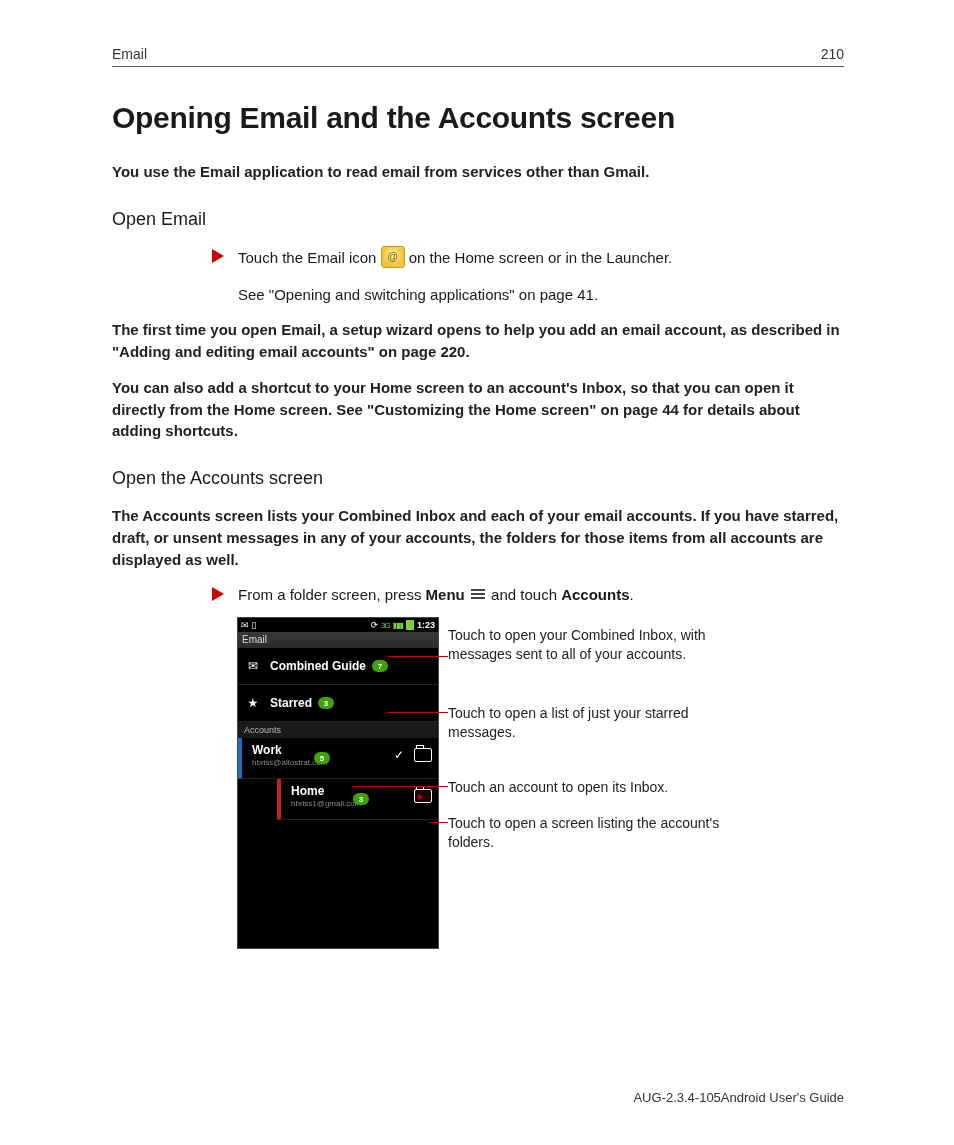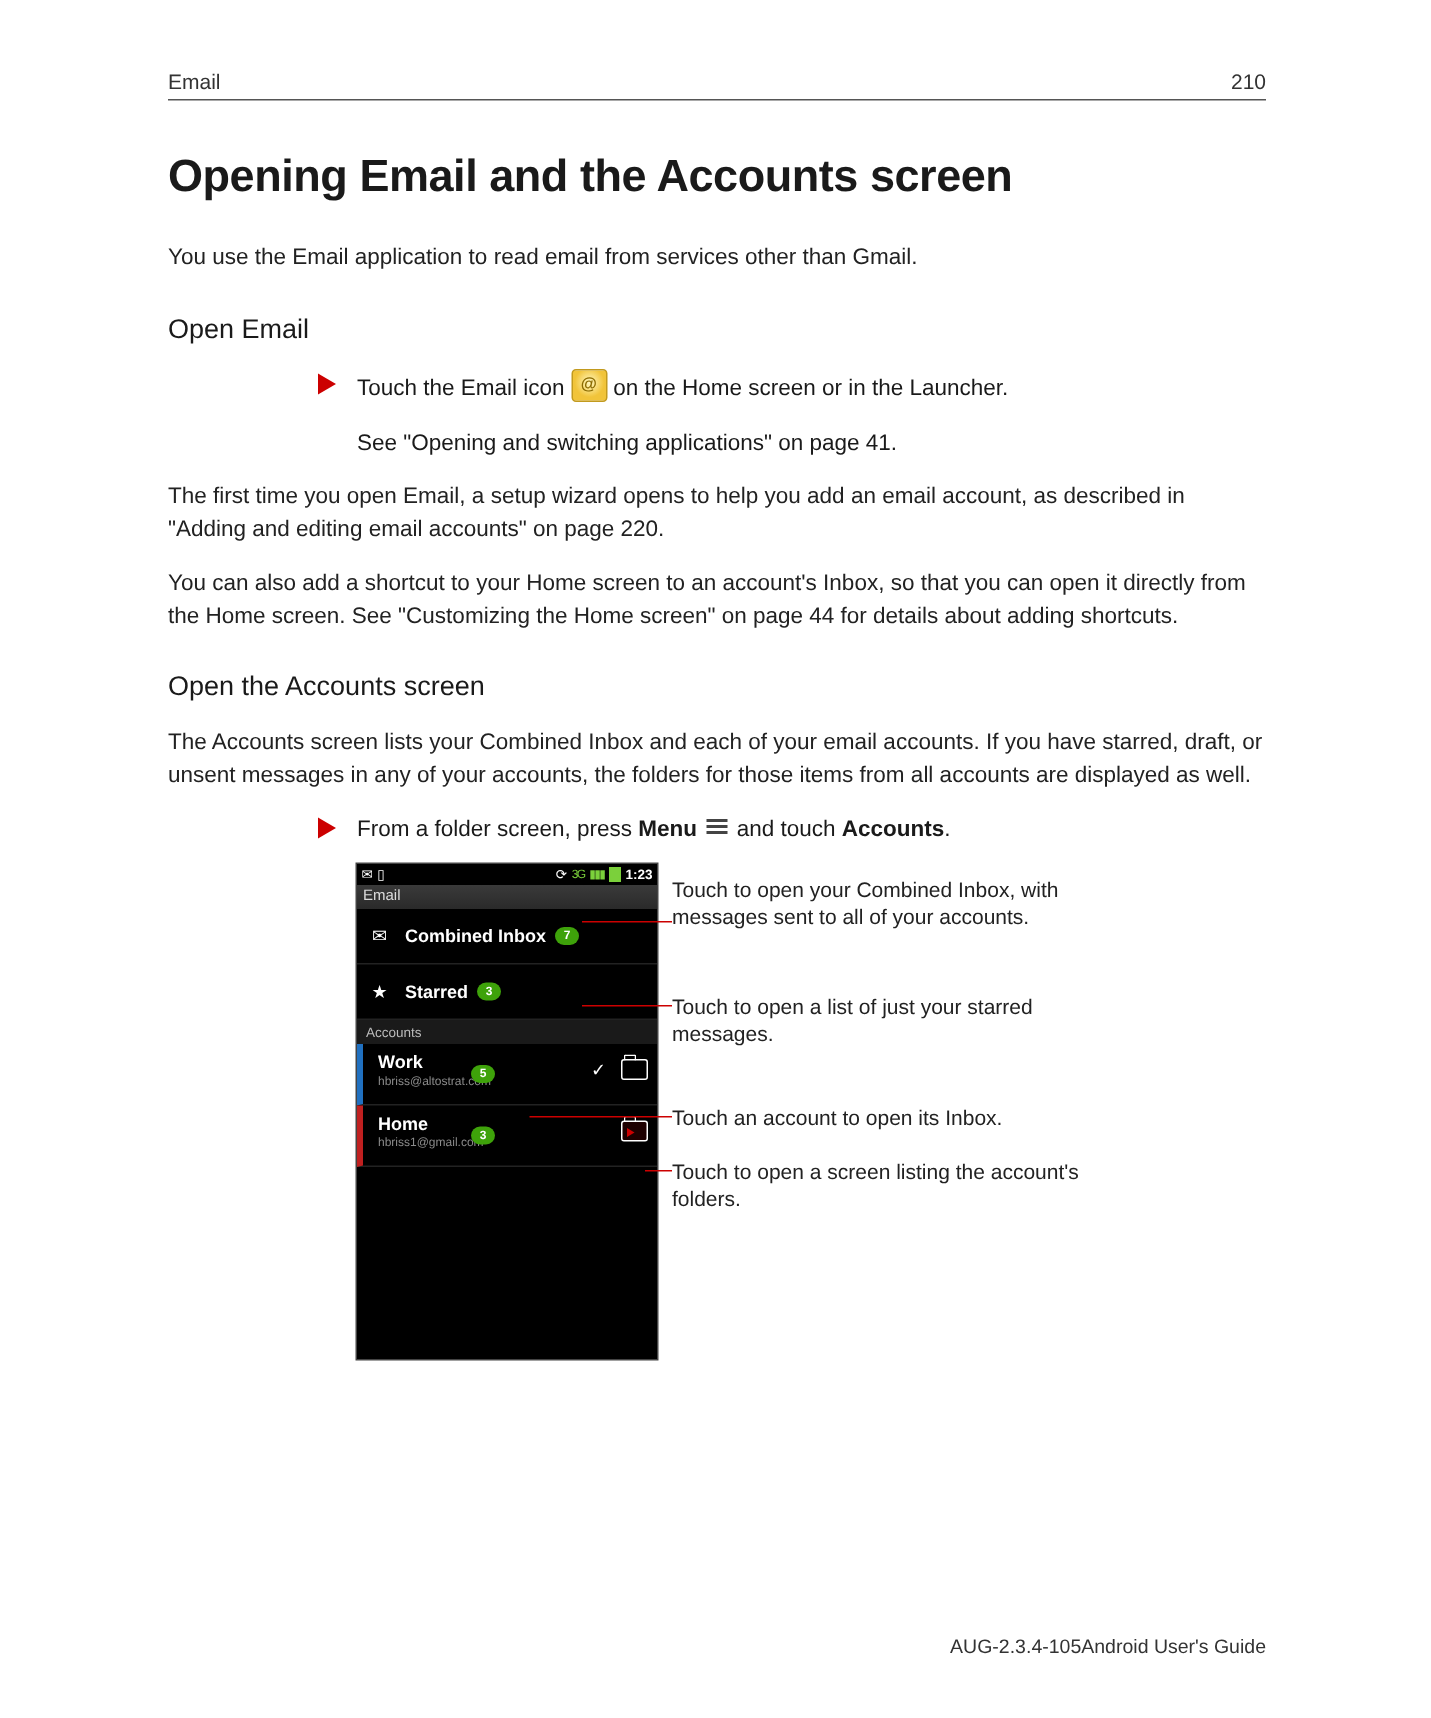--- a/index.html
+++ b/index.html
@@ -26,20 +26,21 @@
     margin-bottom: 34px;
   }
   h1.title {
     font-size: 30px;
     font-weight: 700;
     letter-spacing: -0.3px;
     margin: 28px 0 26px 0;
   }
   .indent {
     margin-left: 100px;
+    font-weight: bold;
   }
   .para {
     font-size: 15px;
     line-height: 1.45;
     margin: 0 0 14px 0;
     color: #222;
   }
   h2.subhead {
     font-size: 18px;
     font-weight: 400;
@@ -191,21 +192,21 @@
     color: #bbb;
     padding: 0 6px;
     line-height: 16px;
   }
   .acctrow {
     height: 40px;
     border-left: 4px solid transparent;
     position: relative;
   }
   .acctrow.work { border-left-color: #2070c0; }
-  .acctrow.home { border-left-color: #c02020; }
+  .acctrow.home { border-left-color: #c02020; margin-left: 39px; }
   .acctrow .name { position: absolute; top: 5px; left: 10px; }
   .acctrow .badge { position: absolute; top: 14px; left: 66px; }
   .right-icons {
     position: absolute; right: 6px; top: 10px;
     display: flex; gap: 10px; align-items: center;
   }
   .check { color: #fff; font-size: 12px; }
   .folder-icon {
     width: 16px; height: 12px;
     border: 1px solid #fff;
@@ -319,21 +320,21 @@
           <span class="sig">3G</span>
           <span class="sig">▮▮▮</span>
           <span class="batt"></span>
           <span class="time">1:23</span>
         </div>
       </div>
       <div class="titlebar">Email</div>
 
       <div class="row">
         <span class="icon">✉</span>
-        <span class="name">Combined Inbox</span>
+        <span class="name">Combined Guide</span>
         <span class="badge">7</span>
       </div>
 
       <div class="row">
         <span class="icon">★</span>
         <span class="name">Starred</span>
         <span class="badge">3</span>
       </div>
 
       <div class="sect">Accounts</div>

